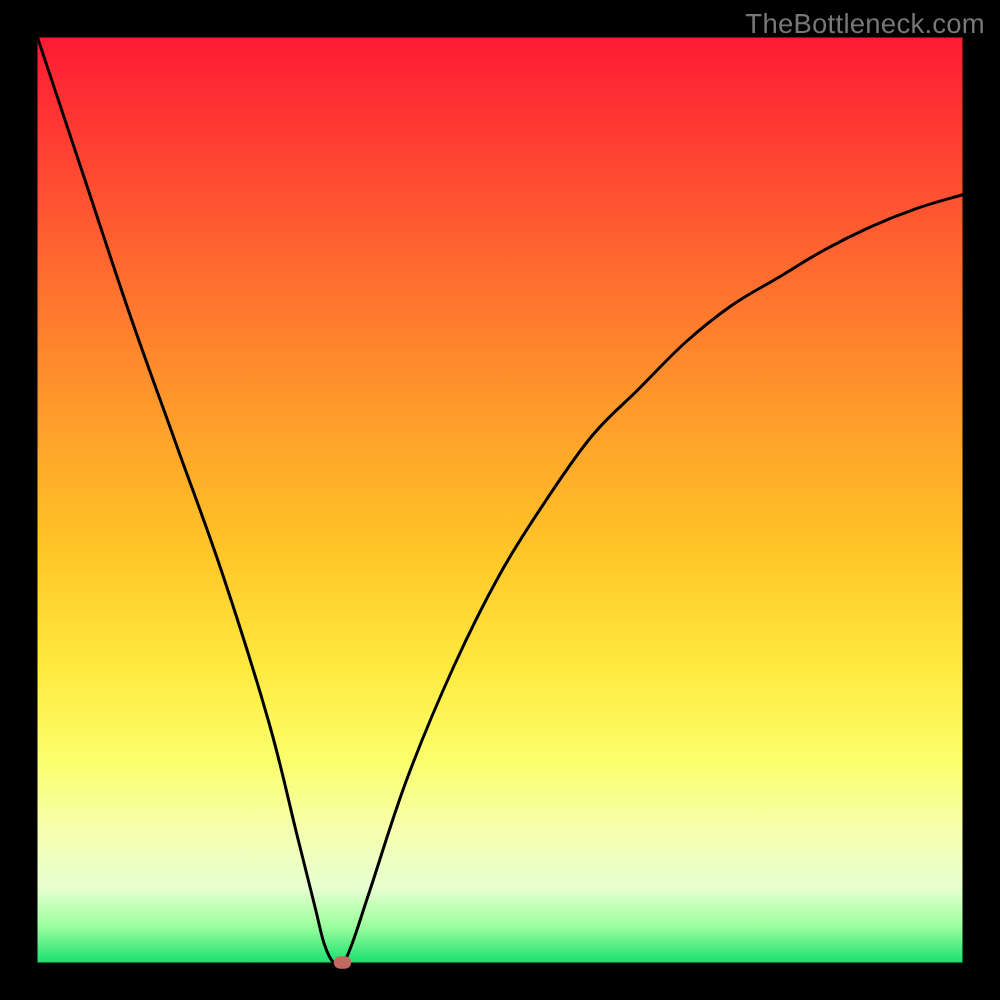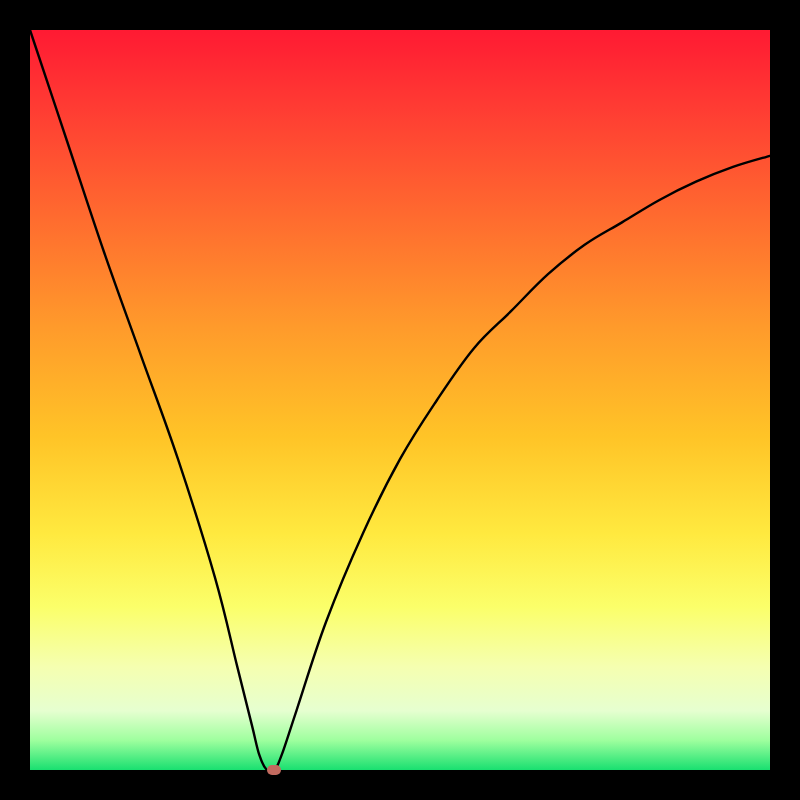--- a/index.html
+++ b/index.html
@@ -63,20 +63,21 @@
     border-radius: 5px;
     background: #c26a5f; 
     transform: translate(-50%, -50%);
   }
 </style>
 </head>
 <body>
 
 <div class="frame">
 
+  <div class="watermark">TheBottleneck.com</div>
 
   <div class="plot-area">
 
     <svg class="curve" viewBox="0 0 740 740" preserveAspectRatio="none">
       <path id="curve-path" d="M 0,0 C 6.66,19.98 23.68,71.03999999999999 37,111 C 50.32,150.96 60.68,183.372 74,222 C 87.32,260.628 97.68,288.304 111,325.59999999999997 C 124.32,362.89599999999996 134.68,389.24 148,429.2 C 161.32,469.15999999999997 174.344,510.30400000000003 185,547.6 C 195.656,584.8960000000001 200.54000000000002,609.76 207.20000000000002,636.4 C 213.86,663.04 218.004,679.616 222,695.6 C 225.996,711.5840000000001 226.736,717.2080000000001 229.4,725.2 C 232.06400000000002,733.192 234.136,737.336 236.8,740 C 239.46400000000003,742.664 241.536,742.664 244.20000000000002,740 C 246.86400000000003,737.336 247.60400000000004,735.8560000000001 251.60000000000002,725.2 C 255.596,714.544 258.40799999999996,704.776 266.4,680.8 C 274.392,656.824 284.012,623.968 296,592 C 307.988,560.032 319.68,532.504 333,503.2 C 346.32,473.89599999999996 356.68,453.176 370,429.2 C 383.32,405.224 393.68000000000006,389.98 407.00000000000006,370 C 420.32000000000005,350.02 430.68,334.184 444,318.20000000000005 C 457.32,302.21600000000007 467.68,294.52 481,281.2 C 494.32,267.88 504.68,256.188 518,244.2 C 531.32,232.212 541.68,223.92400000000004 555,214.60000000000002 C 568.32,205.276 578.68,200.392 592,192.39999999999998 C 605.32,184.40799999999996 615.68,177.52599999999995 629,170.19999999999993 C 642.32,162.8739999999999 652.68,157.6939999999999 666,151.69999999999993 C 679.32,145.70599999999996 689.68,141.56200000000007 703,136.9000000000001 C 716.32,132.2380000000001 733.34,127.79800000000007 740,125.80000000000007" fill="none" stroke="#000" stroke-width="2.4" stroke-linejoin="round" stroke-linecap="round"></path>
     </svg>
 
     <div id="min-marker" class="marker" style="left: 244.2px; top: 740px; background: rgb(194, 106, 95);"></div>
 
   </div>

